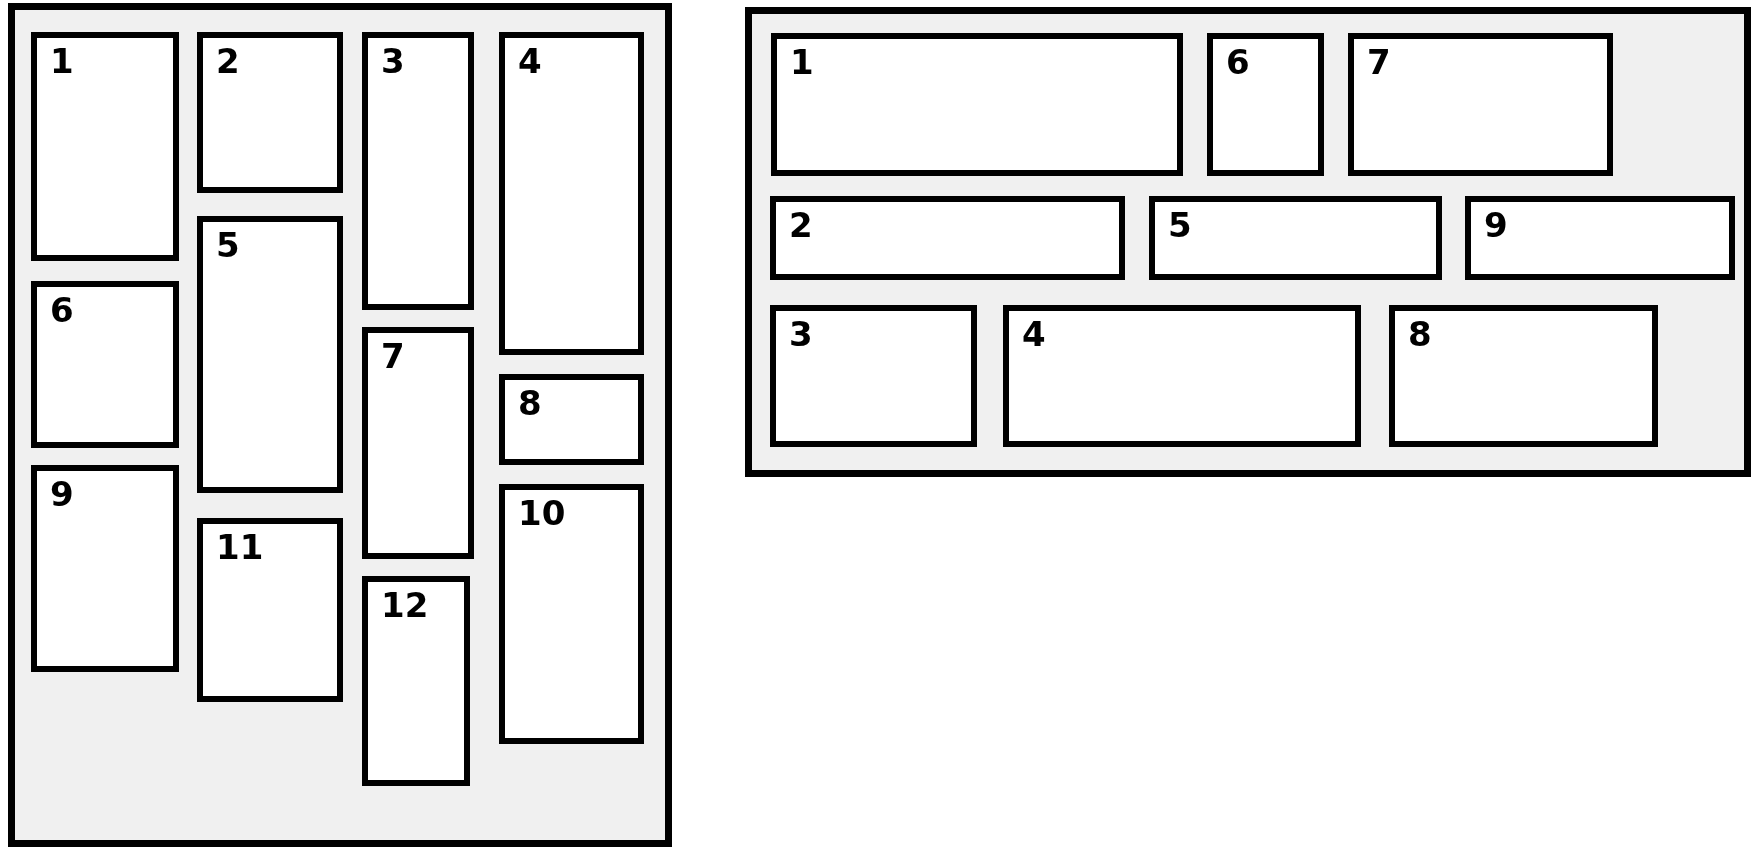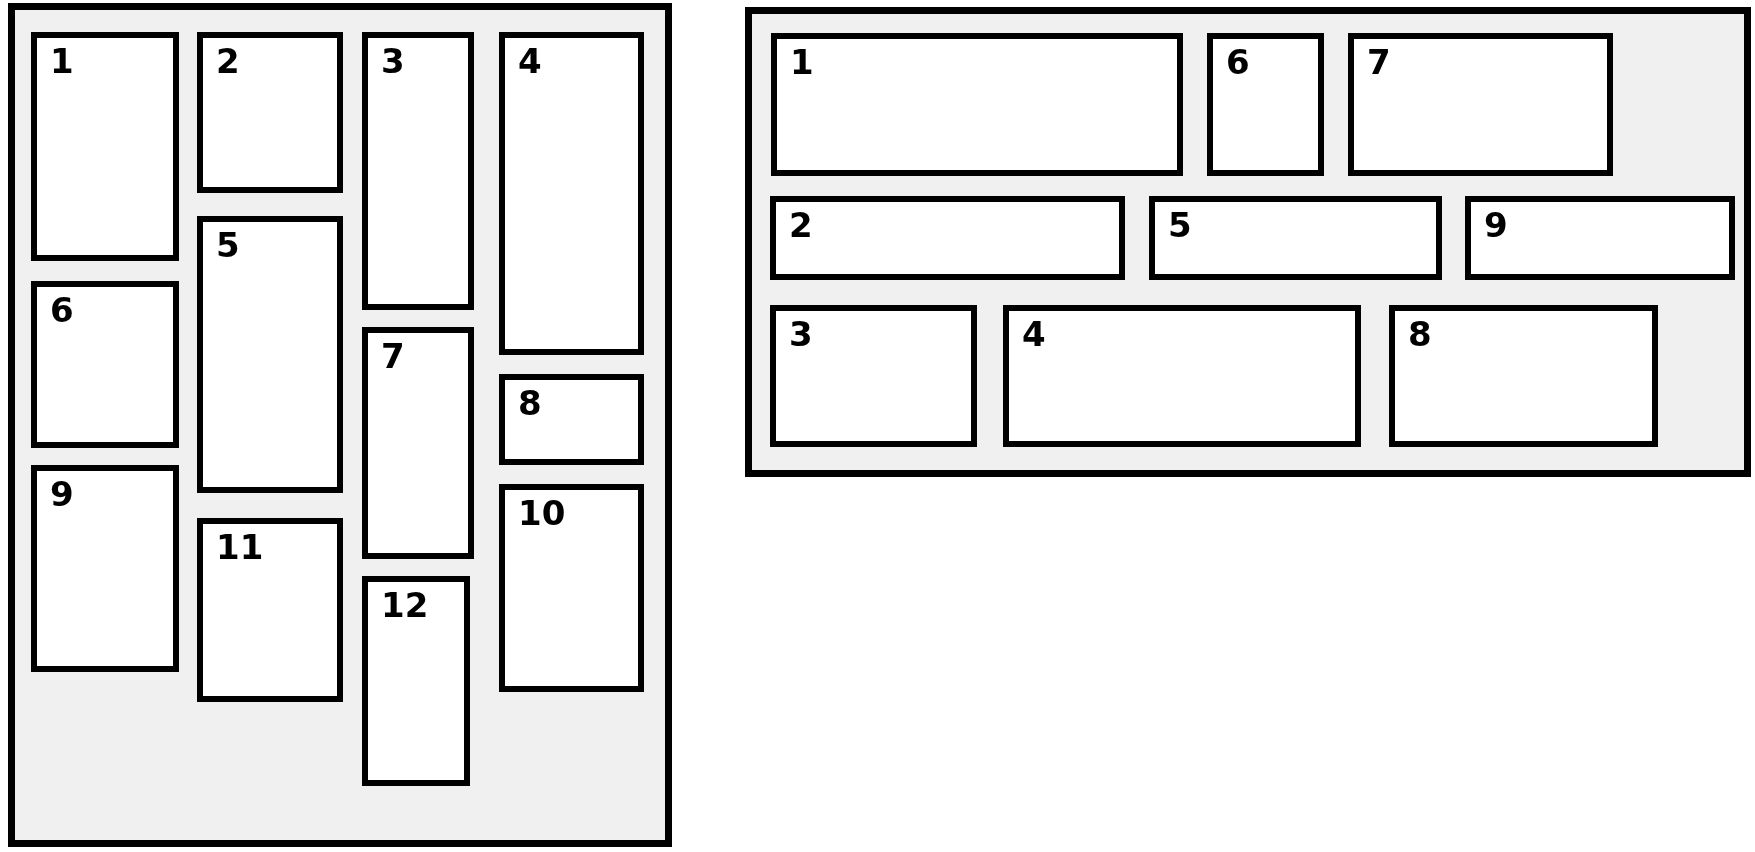--- a/index.html
+++ b/index.html
@@ -36,21 +36,21 @@
   <div class="panel" style="left:8px;top:3px;width:664px;height:844px;">
     <div class="tile" style="left:16px;top:22px;width:148px;height:229px;">1</div>
     <div class="tile" style="left:182px;top:22px;width:146px;height:161px;">2</div>
     <div class="tile" style="left:347px;top:22px;width:112px;height:278px;">3</div>
     <div class="tile" style="left:484px;top:22px;width:145px;height:323px;">4</div>
     <div class="tile" style="left:182px;top:206px;width:146px;height:277px;">5</div>
     <div class="tile" style="left:16px;top:271px;width:148px;height:167px;">6</div>
     <div class="tile" style="left:347px;top:317px;width:112px;height:232px;">7</div>
     <div class="tile" style="left:484px;top:364px;width:145px;height:91px;">8</div>
     <div class="tile" style="left:16px;top:455px;width:148px;height:207px;">9</div>
-    <div class="tile" style="left:484px;top:474px;width:145px;height:208px;">10</div>
+    <div class="tile" style="left:484px;top:474px;width:145px;height:260px;">10</div>
     <div class="tile" style="left:182px;top:508px;width:146px;height:184px;">11</div>
     <div class="tile" style="left:347px;top:566px;width:108px;height:210px;">12</div>
   </div>
 
   <div class="panel" style="left:745px;top:7px;width:1006px;height:470px;">
     <div class="tile" style="left:19px;top:19px;width:412px;height:143px;">1</div>
     <div class="tile" style="left:455px;top:19px;width:117px;height:143px;">6</div>
     <div class="tile" style="left:596px;top:19px;width:265px;height:143px;">7</div>
     <div class="tile" style="left:18px;top:182px;width:355px;height:84px;">2</div>
     <div class="tile" style="left:397px;top:182px;width:293px;height:84px;">5</div>

